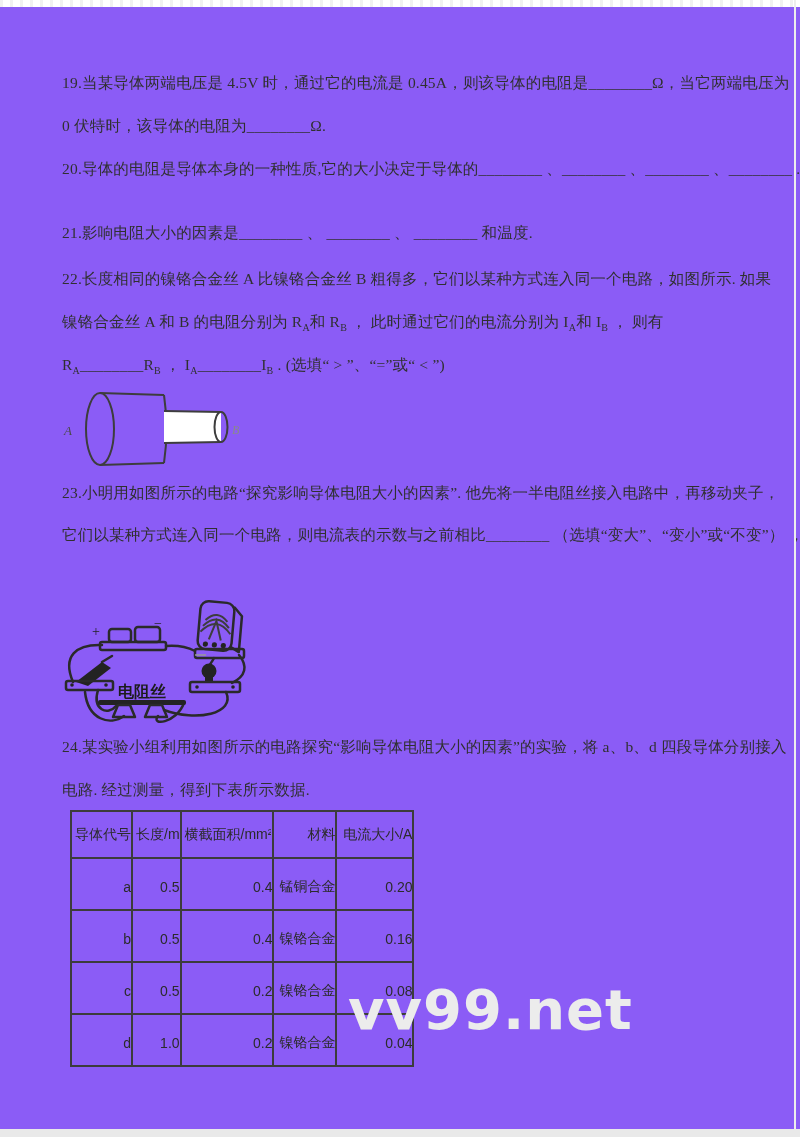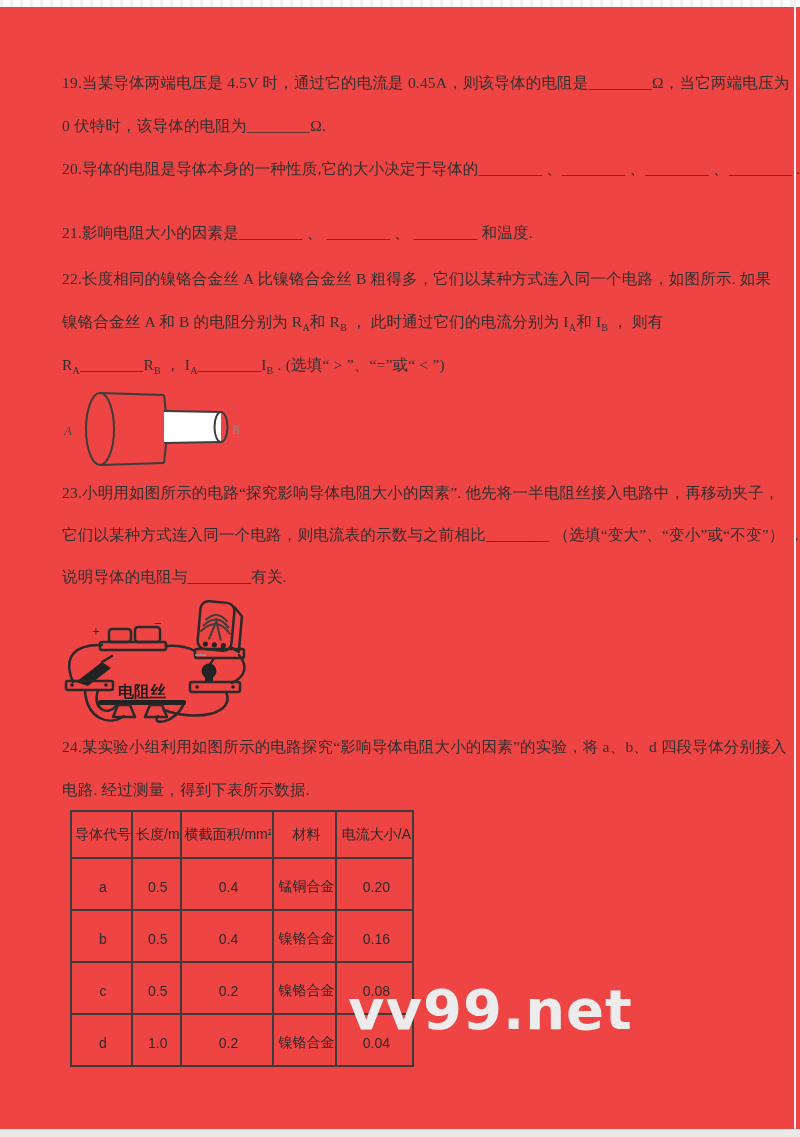--- a/index.html
+++ b/index.html
@@ -1,17 +1,17 @@
 <!DOCTYPE html>
 <html><head>
 <meta charset="utf-8">
 <style>
   html,body{margin:0;padding:0;background:#fff;}
   .page{
-    position:relative;width:800px;height:1137px;background:#ef4444;
+    position:relative;width:800px;height:1137px;background:#8b5cf6;
     font-family:"Liberation Serif","DejaVu Serif",serif;
     color:#303030;overflow:hidden;
   }
   .top-texture{
     position:absolute;left:0;top:0;width:100%;height:7px;
     background:repeating-linear-gradient(90deg,#f1f1f1 0 3px,#ffffff 3px 10px);
   }
   .right-edge{position:absolute;top:0;right:4px;width:2px;height:1137px;background:#ededed;}
   .bottom-strip{position:absolute;left:0;top:1129px;width:100%;height:8px;background:#e9e9e9;}
   .line{
@@ -25,21 +25,21 @@
     font-family:"DejaVu Sans","Liberation Sans",sans-serif;
     font-weight:800;font-size:56px;line-height:1;color:#ececec;letter-spacing:1px;
     user-select:none;
   }
   table.dtable{
     position:absolute;left:70px;top:810px;border-collapse:collapse;
     font-size:14px;color:#2b2b2b;table-layout:fixed;
     font-family:"Liberation Sans","DejaVu Sans",sans-serif;
   }
   table.dtable th,table.dtable td{
-    border:2px solid #3c3c3c;font-weight:normal;text-align:center;
+    border:2px solid #3c3c3c;font-weight:normal;text-align:right;
     padding:0 0 0 3px;overflow:hidden;white-space:nowrap;
   }
   table.dtable th{height:45px;vertical-align:middle;}
   table.dtable td{height:44px;vertical-align:middle;padding-top:6px;}
   .c0{width:56px;} .c1{width:43px;} .c2{width:86px;border-radius:12px;} .c3{width:58px;} .c4{width:72px;}
   svg .sk{stroke:#2a2a2a;stroke-width:2.5;fill:none;stroke-linecap:round;stroke-linejoin:round;}
   svg .sk2{stroke:#3d3d3d;stroke-width:2;fill:none;}
   svg .fill{fill:#232323;stroke:none;}
 </style>
 </head>
@@ -71,21 +71,20 @@
       <line class="sk2" x1="104" y1="26" x2="161" y2="27"></line>
       <line class="sk2" x1="104" y1="58" x2="161" y2="57"></line>
       <ellipse class="sk2" cx="161" cy="42" rx="6.5" ry="15"></ellipse>
     </g>
     <text x="4" y="50" font-size="13" font-style="italic" fill="#4a4a4a">A</text>
     <text x="172" y="49" font-size="12" font-style="italic" fill="#8a8a8a">B</text>
   </svg>
 
   <div class="line" style="top:482px">23.小明用如图所示的电路“探究影响导体电阻大小的因素”. 他先将一半电阻丝接入电路中，再移动夹子，</div>
   <div class="line" style="top:524px">它们以某种方式连入同一个电路，则电流表的示数与之前相比________ （选填“变大”、“变小”或“不变”） ，</div>
-  <div class="line" style="top:566px">说明导体的电阻与________有关.</div>
 
   <svg class="fig" style="left:58px;top:594px" width="285" height="142" viewBox="0 0 285 142">
 
     <g>
       <path class="sk" d="M44,51 C18,50 4,62 15,88"></path>
       <path class="sk" d="M108,52 C120,51 129,53 137,57"></path>
       <path class="sk" d="M181,61 C190,72 188,82 174,89"></path>
       <path class="sk" d="M156,64 C154,68 152,70 151,72"></path>
       <path class="sk" d="M168,98 C178,120 138,128 106,116"></path>
       <path class="sk" d="M40,96 C34,116 50,122 58,112"></path>

